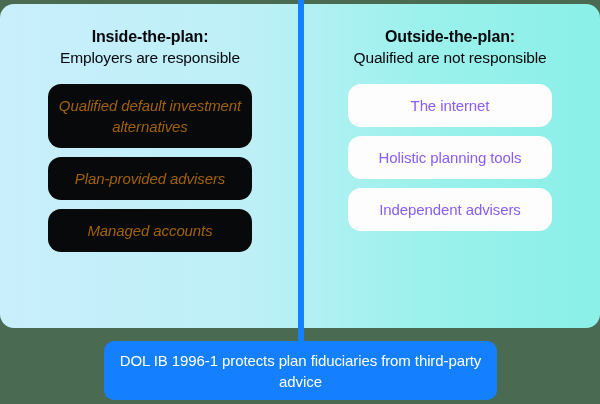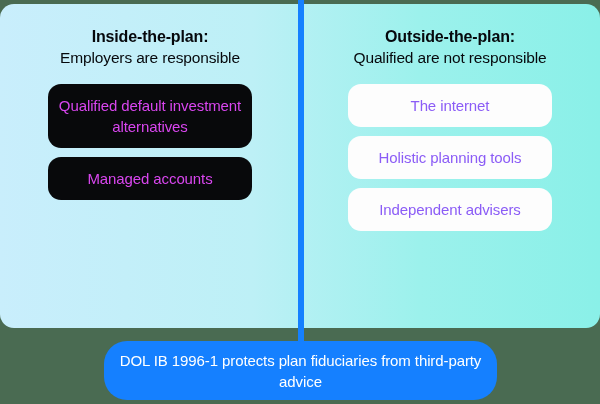--- a/index.html
+++ b/index.html
@@ -92,36 +92,37 @@
     letter-spacing: -0.1px;
     padding: 11px 10px;
     min-height: 43px;
     display: flex;
     align-items: center;
     justify-content: center;
   }
 
   .item.dark {
     background: #08090b;
-    color: #d946ef;
+    color: #a16207;
+    font-style: italic;
   }
 
   .item.light {
     background: #fdfdfd;
     color: #8b5cf6;
   }
 
   
   .banner {
     position: absolute;
     left: 104px;
     top: 341px;
     width: 393px;
     height: 59px;
-    border-radius: 23px;
+    border-radius: 10px;
     background: #1580ff;
     color: #ffffff;
     display: flex;
     align-items: center;
     justify-content: center;
     text-align: center;
     font-size: 15px;
     line-height: 21px;
     letter-spacing: -0.1px;
     padding: 0 11px;
@@ -136,20 +137,21 @@
 
   <div class="panels">
 
     <div class="panel">
       <p class="panel-heading">
         <span class="title">Inside-the-plan:</span>
         <span>Employers </span><b>are</b><span> responsible</span>
       </p>
       <div class="items">
         <div class="item dark">Qualified default investment alternatives</div>
+        <div class="item dark">Plan-provided advisers</div>
         <div class="item dark">Managed accounts</div>
       </div>
     </div>
 
     <div class="panel">
       <p class="panel-heading">
         <span class="title">Outside-the-plan:</span>
         <span>Qualified are </span><b>not</b><span> responsible</span>
       </p>
       <div class="items">

